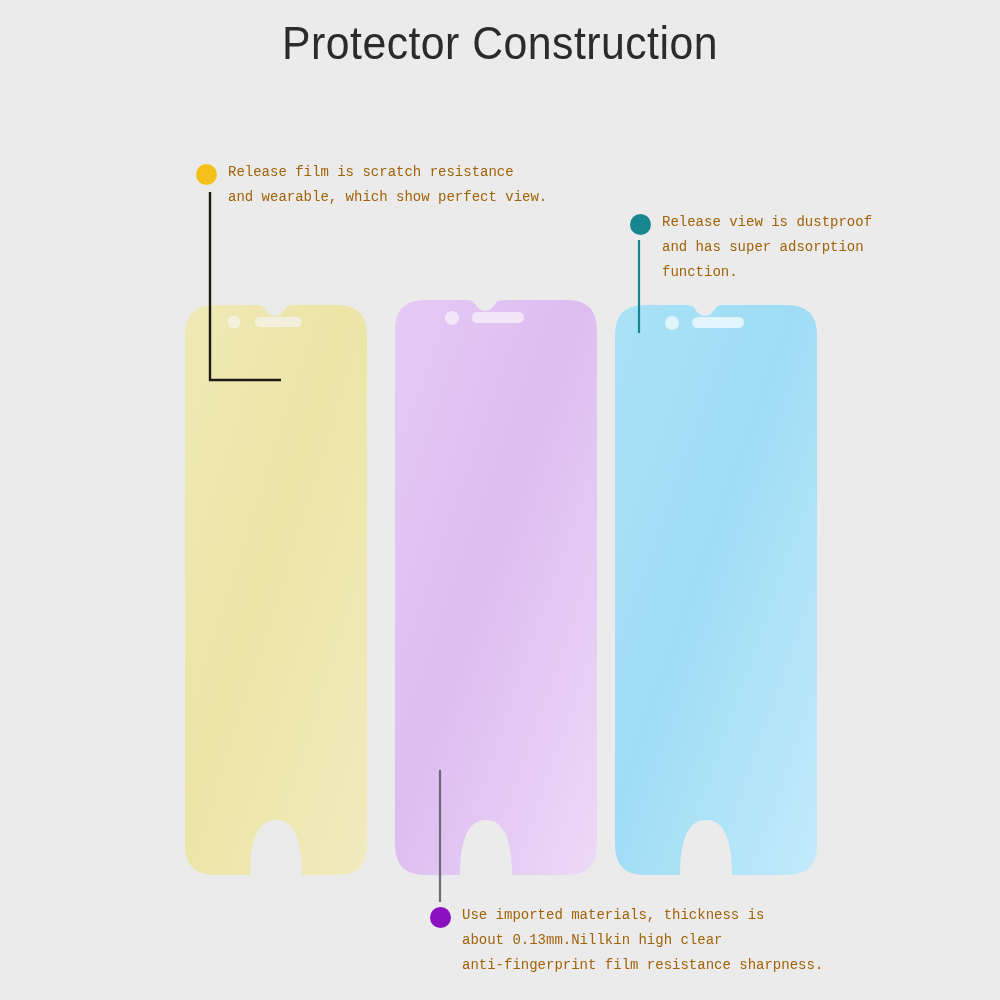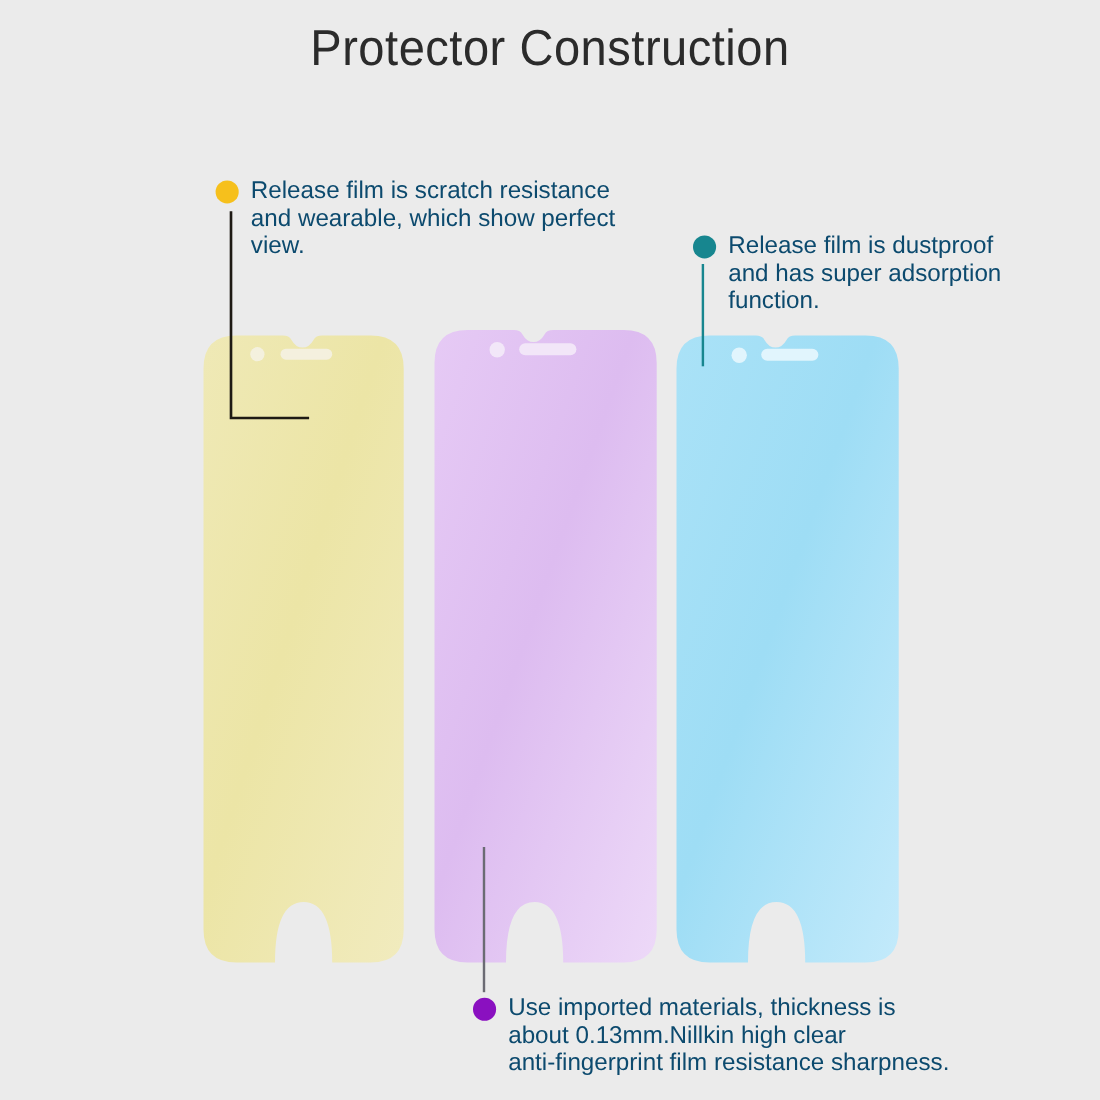--- a/index.html
+++ b/index.html
@@ -53,25 +53,25 @@
   .callout .dot {
     position: absolute;
     left: 0;
     top: 4px;
     width: 21px;
     height: 21px;
     border-radius: 50%;
   }
   .callout .ctext {
     margin-left: 32px;
-    font-size: 22px;
+    font-size: 14px;
     line-height: 25px;
-    color: #0c4a6e;
+    color: #a16207;
     white-space: pre-line;
-    font-family: Liberation Sans, sans-serif;
+    font-family: Liberation Mono, monospace;
   }
 
   #callout-yellow { left: 196px; top: 160px; width: 400px; }
   #callout-teal   { left: 630px; top: 210px; width: 320px; }
   #callout-purple { left: 430px; top: 903px; width: 480px; }
 </style>
 </head>
 <body>
 
 <div id="page">
@@ -181,21 +181,21 @@
   </svg>
 
   <div id="callout-yellow" class="callout">
     <span class="dot" style="background:#f6c01c"></span>
     <div class="ctext">Release film is scratch resistance
 and wearable, which show perfect view.</div>
   </div>
 
   <div id="callout-teal" class="callout">
     <span class="dot" style="background:#17868f"></span>
-    <div class="ctext">Release film is dustproof
+    <div class="ctext">Release view is dustproof
 and has super adsorption
 function.</div>
   </div>
 
   <div id="callout-purple" class="callout">
     <span class="dot" style="background:#8a10c0"></span>
     <div class="ctext">Use imported materials, thickness is
 about 0.13mm.Nillkin high clear
 anti-fingerprint film resistance sharpness.</div>
   </div>

